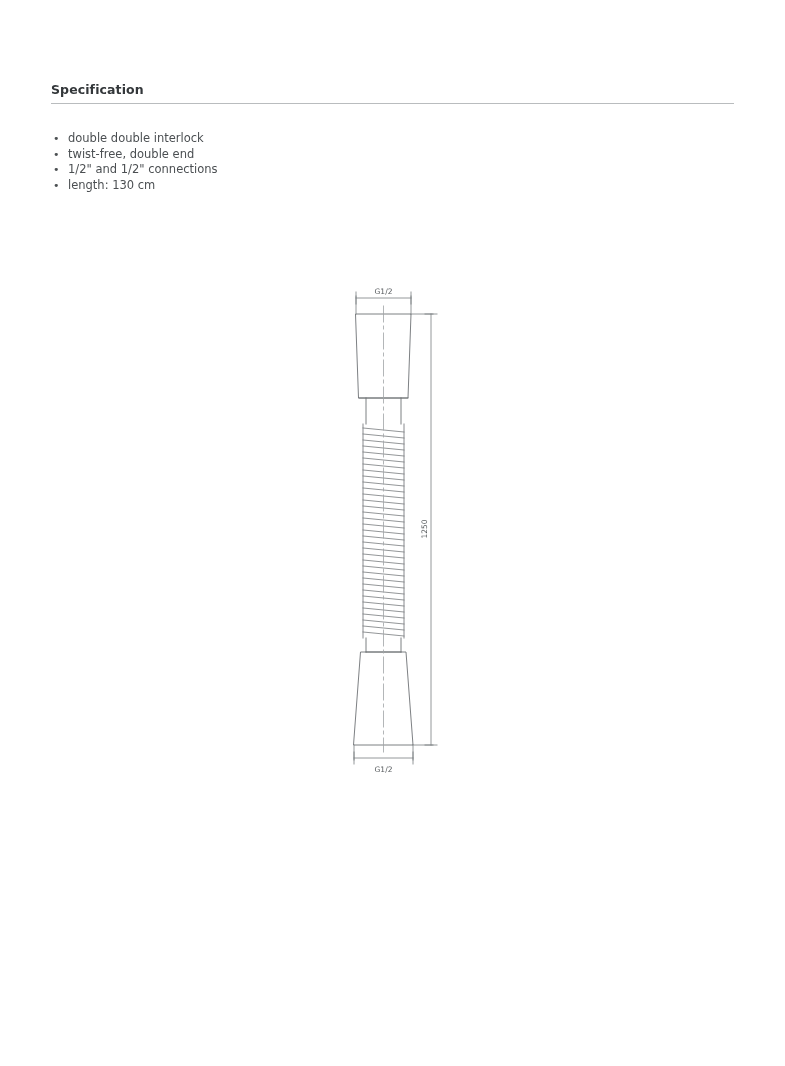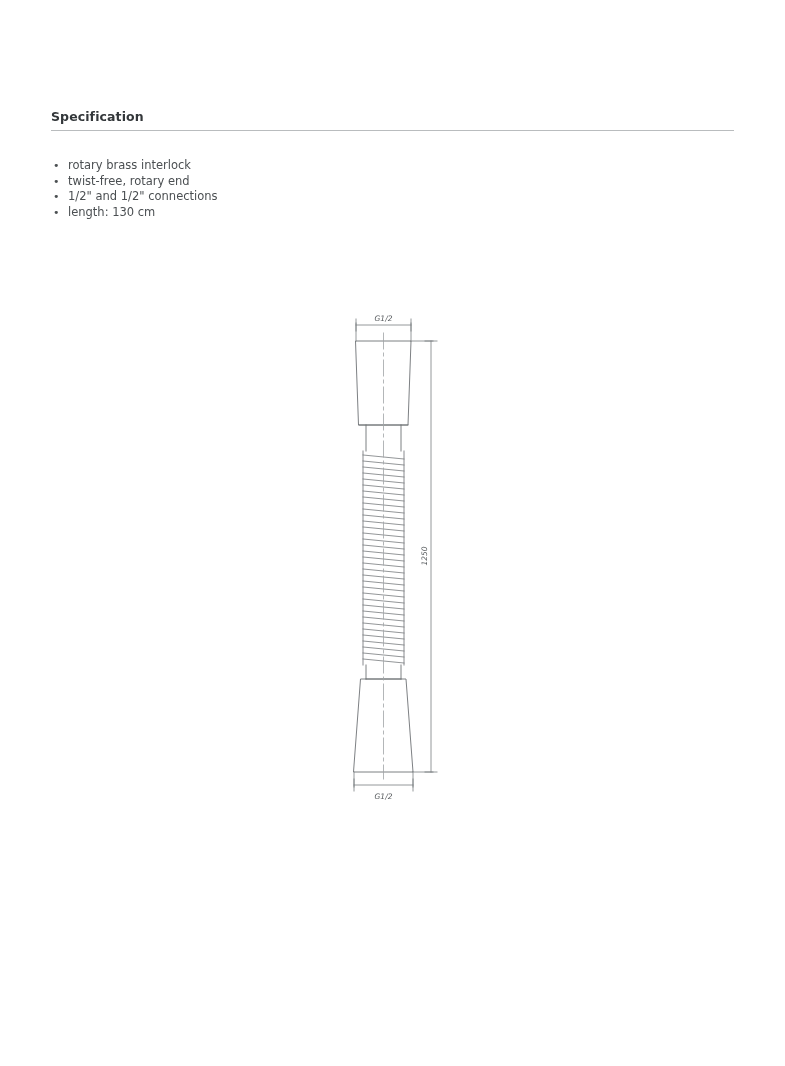--- a/index.html
+++ b/index.html
@@ -10,21 +10,20 @@
   body {
     width: 785px;
     height: 1066px;
     position: relative;
     font-family: "DejaVu Sans", sans-serif;
     color: #3c3c3c;
   }
   .page {
     position: absolute;
     inset: 0;
-    margin-top: 27px;
   }
   .section-title {
     position: absolute;
     left: 51px;
     top: 82px;
     font-size: 12.5px;
     font-weight: 600;
     color: #33373a;
     letter-spacing: 0.1px;
   }
@@ -59,42 +58,41 @@
     font-size: 11px;
     line-height: 15.7px;
     color: #4b4f52;
   }
   .drawing-wrap {
     position: absolute;
     left: 150px;
     top: 246px;
     width: 482px;
     height: 566px;
-    font-style: italic;
   }
   .drawing-wrap svg {
     display: block;
   }
 </style>
 </head>
 <body>
 
 <div class="page">
 
   <div class="section-title">Specification</div>
   <div class="title-rule"></div>
 
   <ul class="spec-list">
     <li>
       <span class="bullet">•</span>
-      <span>rotary brass interlock</span>
+      <span>double double interlock</span>
     </li>
     <li>
       <span class="bullet">•</span>
-      <span>twist-free, rotary end</span>
+      <span>twist-free, double end</span>
     </li>
     <li>
       <span class="bullet">•</span>
       <span>1/2" and 1/2" connections</span>
     </li>
     <li>
       <span class="bullet">•</span>
       <span>length: 130 cm</span>
     </li>
   </ul>

